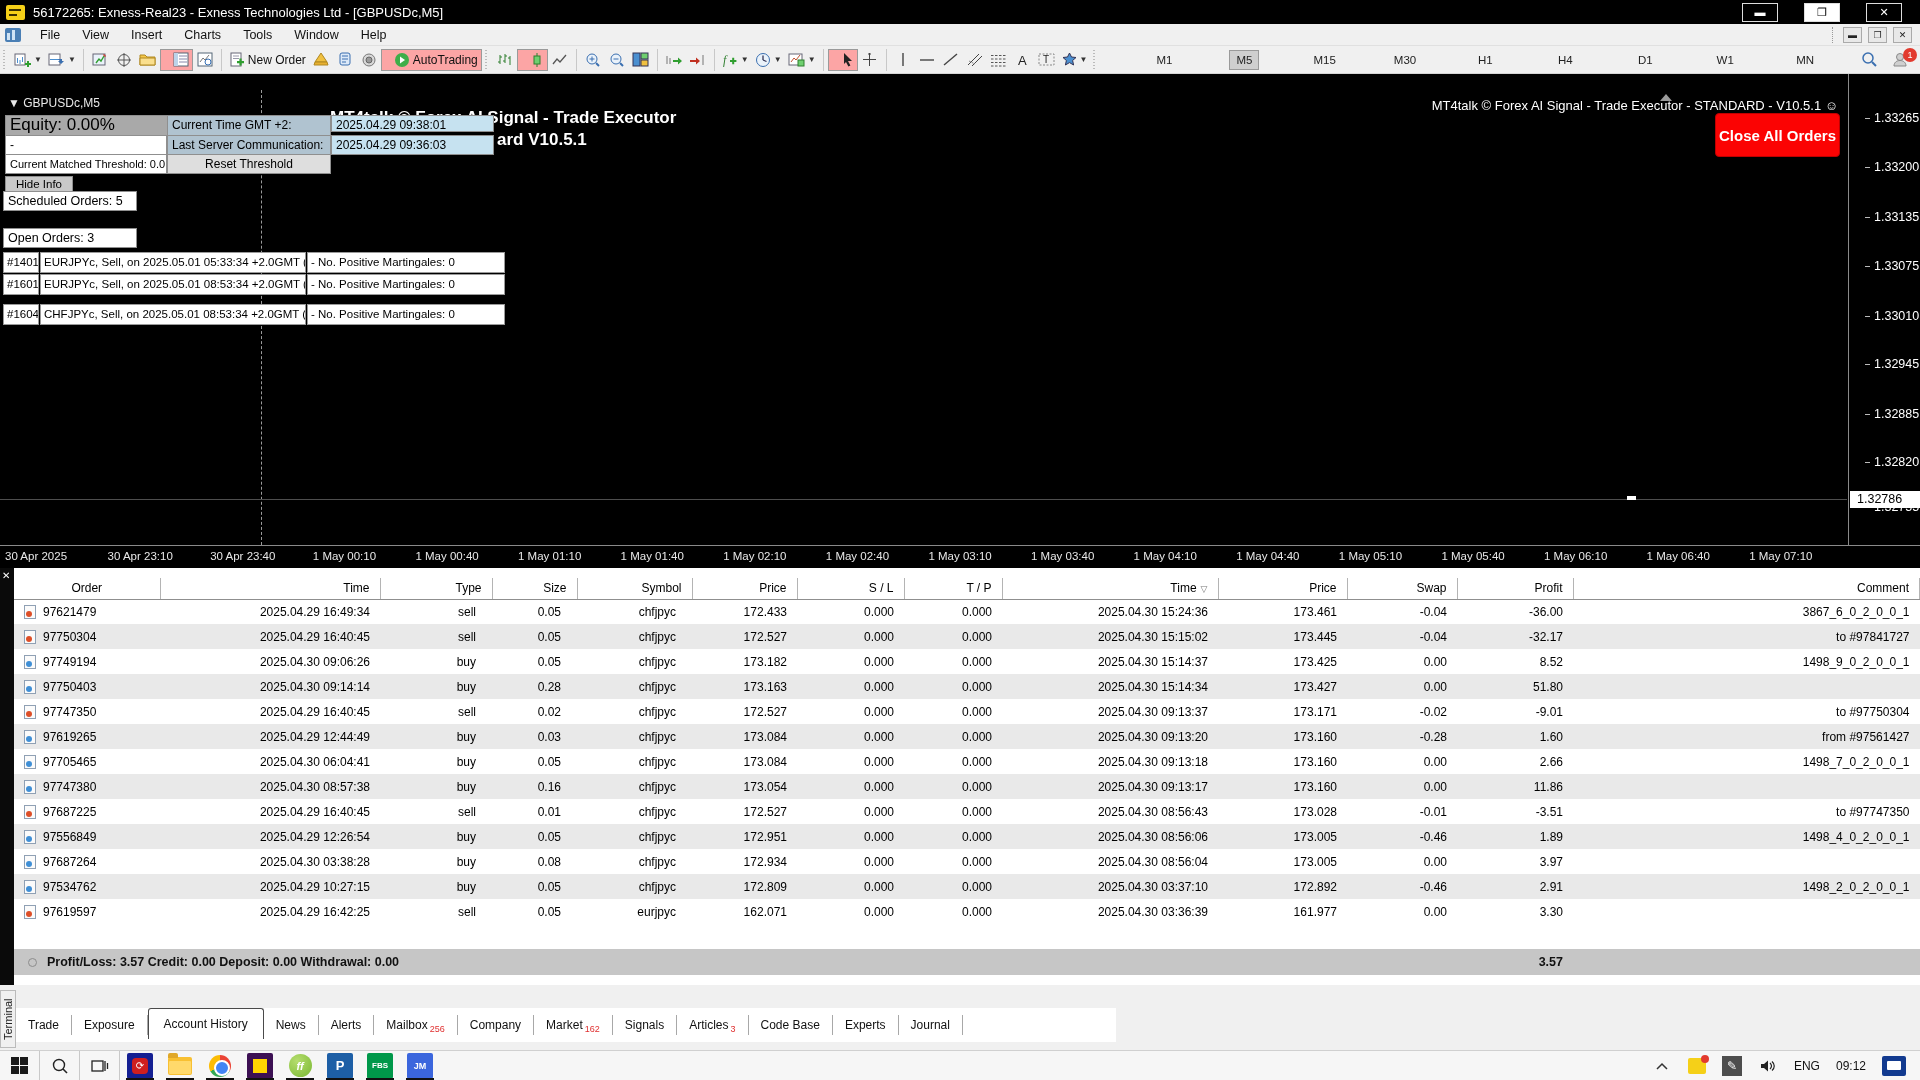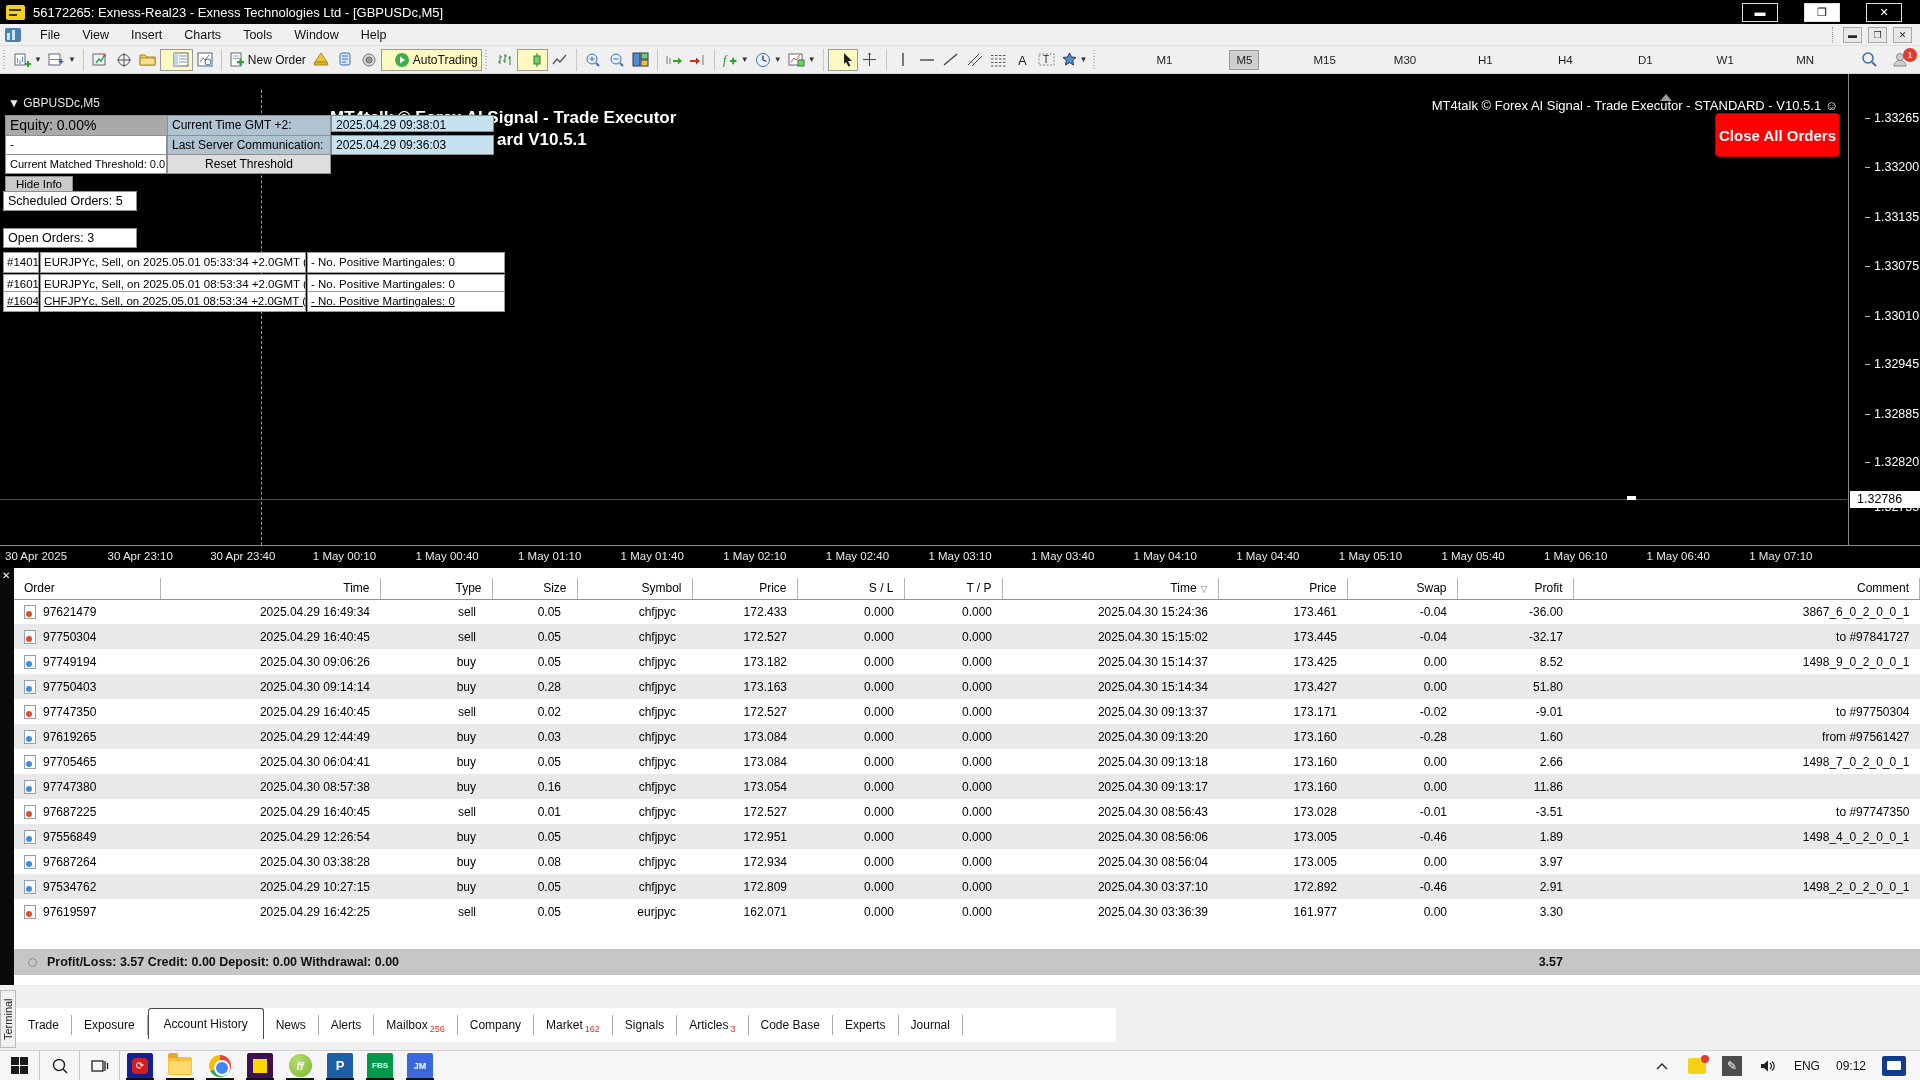--- a/index.html
+++ b/index.html
@@ -31,21 +31,21 @@
             display:flex; align-items:center; justify-content:center; color:#222; }
 
   
   #toolbar { position:absolute; left:0; top:46px; width:1920px; height:28px; background:#f0f0f0;
              display:flex; align-items:center; border-bottom:1px solid #d6d6d6; font-size:12px; }
   .tsep { width:1px; height:22px; background:#c8c8c8; margin:0 4px; }
   .thandle { width:5px; height:20px; margin:0 3px;
              background-image:repeating-linear-gradient(#bbb 0 1px, transparent 1px 3px); background-size:2px 100%; background-repeat:repeat-y; }
   .tbtn { min-width:24px; height:22px; display:flex; align-items:center; justify-content:center;
           gap:3px; padding:0 3px; color:#333; }
-  .tbtn.pressed { background:#fef9c3; border:1px solid #9a9a9a;padding-left:12px; }
+  .tbtn.pressed { background:#fca5a5; border:1px solid #9a9a9a;padding-left:12px; }
   .tbtn .lbl { font-size:12px; color:#111; }
   .caret { font-size:8px; color:#333; }
   .tf { min-width:30px; height:20px; display:flex; align-items:center; justify-content:center;
         font-size:11.5px; color:#222; padding:0 4px;margin-left:48px; }
   .tf.active { background:#cfcfcf; border:1px solid #9a9a9a; }
   #toolbar-right { margin-left:auto; display:flex; align-items:center; gap:14px; margin-right:10px; }
   .badge-red { background:#e23a2e; color:#fff; border-radius:50%; width:14px; height:14px;
                font-size:9px; display:flex; align-items:center; justify-content:center; }
 
   
@@ -66,21 +66,21 @@
 
   #headline1 { position:absolute; left:330px; top:34px; font-size:17px; font-weight:bold; color:#fff; z-index:1; white-space:nowrap; }
   #headline2 { position:absolute; left:497px; top:56px; font-size:17px; font-weight:bold; color:#fff; z-index:1; }
   #watermark { position:absolute; right:82px; top:24px; font-size:13px; color:#fff; z-index:1; }
   #close-all { position:absolute; left:1715px; top:39px; width:125px; height:44px; background:#fb0303;
                border:1px solid #c00000; border-radius:4px; color:#fff; font-weight:bold; font-size:15px;
                display:flex; align-items:center; justify-content:center; z-index:3; }
 
   #info-panel { position:absolute; left:0; top:0; z-index:2; font-size:12px; color:#000; }
   .ibox { position:absolute; border:1px solid #8f8f8f; line-height:18px; padding:0 4px; overflow:hidden; white-space:nowrap; }
-  #eq-box   { left:5px;   top:41px; width:189px; height:21px; background:#a9a9a9; font-size:14px; }
+  #eq-box   { left:5px;   top:41px; width:189px; height:21px; background:#a9a9a9; font-size:17px; }
   #ctl-box  { left:167px; top:41px; width:164px; height:21px; background:#b0c3d0; }
   #ctv-box  { left:331px; top:41px; width:163px; height:17px; background:#c6e2f0; }
   #dash-box { left:5px;   top:61px; width:162px; height:20px; background:#fff; }
   #lsl-box  { left:167px; top:61px; width:164px; height:20px; background:#b0c3d0; }
   #lsv-box  { left:331px; top:61px; width:163px; height:20px; background:#c6e2f0; }
   #thr-box  { left:5px;   top:80px; width:162px; height:20px; background:#fff; font-size:11px; }
   #rst-box  { left:167px; top:80px; width:164px; height:20px; background:#dedede; text-align:center; }
   #hide-box { left:5px;   top:102px; width:68px; height:16px; background:#c9c9c9; font-size:11.5px; line-height:14px; text-align:center; }
   #sch-box  { left:3px;   top:117px; width:134px; height:20px; background:#fff; font-size:12.5px; }
   #opn-box  { left:3px;   top:154px; width:134px; height:20px; background:#fff; font-size:12.5px; }
@@ -92,21 +92,21 @@
   .ol-note { width:198px; margin-left:1px; }
 
   
   #terminal { position:absolute; left:0; top:568px; width:1920px; height:482px; background:#fff; }
   #term-strip { position:absolute; left:0; top:0; width:14px; height:417px; background:#0a0a0a; }
   #term-close { position:absolute; left:2px; top:2px; color:#fff; font-size:10px; }
   #history-table { position:absolute; left:14px; top:10px; width:1906px; border-collapse:collapse; table-layout:fixed; }
   #history-table th { height:21px; font-size:12px; font-weight:normal; color:#000; background:#fff;
                       border-right:1px solid #b4b4b4; border-bottom:1px solid #8f8f8f; padding:0 10px;
                       text-align:right; white-space:nowrap; }
-  #history-table th.left { text-align:left; }
+  #history-table th.left { text-align:center; }
   #history-table td { height:25px; font-size:12px; color:#000; padding:0 10px; text-align:right;
                       white-space:nowrap; overflow:hidden; }
   #history-table td.left { text-align:left; }
   #history-table td.pad { padding-right:16px; }
   #history-table tbody tr:nth-child(even) { background:#e9e9e9; }
   .sortmark { font-size:9px; color:#777; margin-left:4px; }
   .doc-icon { display:inline-block; width:12px; height:14px; background:#fbfbfb; border:1px solid #8fa0b4;
               position:relative; vertical-align:-3px; margin-right:7px; }
   .doc-icon::after { content:""; position:absolute; left:1px; bottom:1px; width:6px; height:6px; border-radius:50%; }
   .doc-icon.sell::after { background:#dd4f28; }
@@ -478,21 +478,21 @@
         <div class="order-line" style="top: 178px;">
           <div class="ol-id">#1401</div>
           <div class="ol-text">EURJPYc, Sell, on 2025.05.01 05:33:34 +2.0GMT (Or</div>
           <div class="ol-note">- No. Positive Martingales: 0</div>
         </div>
         <div class="order-line" style="top: 200px;">
           <div class="ol-id">#1601</div>
           <div class="ol-text">EURJPYc, Sell, on 2025.05.01 08:53:34 +2.0GMT (Or</div>
           <div class="ol-note">- No. Positive Martingales: 0</div>
         </div>
-        <div class="order-line" style="top: 217px; text-decoration: underline;">
+        <div class="order-line" style="top: 230px;">
           <div class="ol-id">#1604</div>
           <div class="ol-text">CHFJPYc, Sell, on 2025.05.01 08:53:34 +2.0GMT (Or</div>
           <div class="ol-note">- No. Positive Martingales: 0</div>
         </div>
       </div>
   </div>
 
   <div id="price-axis">
       <div class="price-label" style="top: 37px;">1.33265</div>
       <div class="price-label" style="top: 86px;">1.33200</div>

